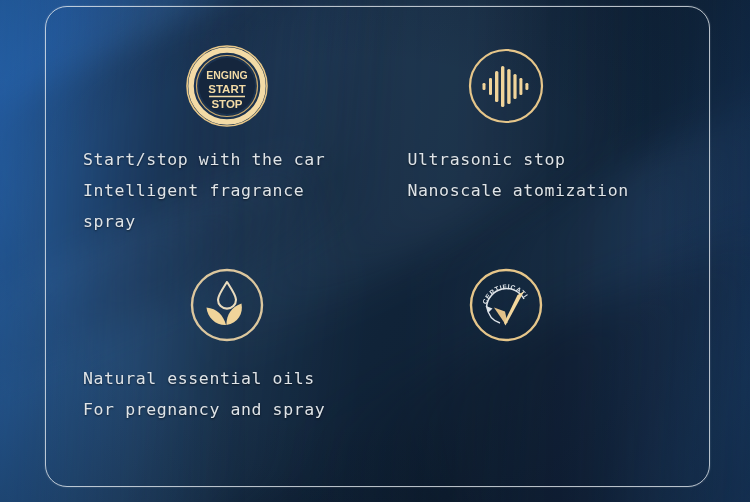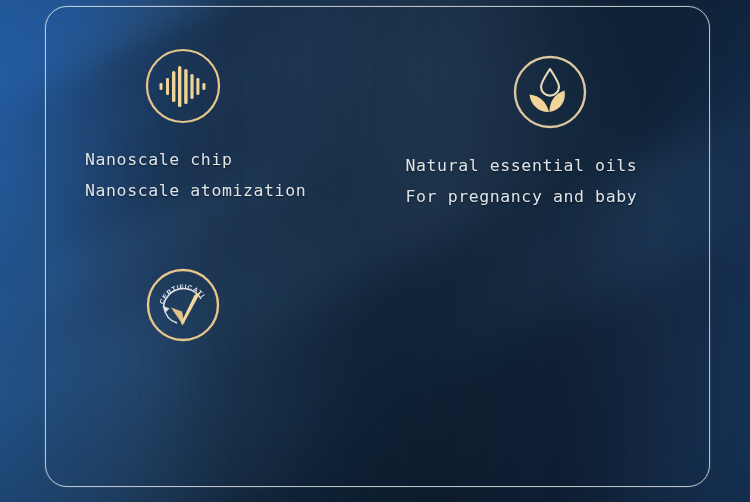--- a/index.html
+++ b/index.html
@@ -127,53 +127,70 @@
   <div class="bg-streak s5"></div>
   <div class="bg-streak s6"></div>
   <div class="bg-streak s7"></div>
   <div class="bg-streak s8"></div>
   <div class="vig"></div>
 
   <div class="panel"></div>
 
   <div class="grid">
 
+    <div class="cell">
+      <div class="icon-wrap">
+        <svg viewBox="0 0 84 84" width="84" height="84">
+          <circle cx="42" cy="42" r="40" fill="none" stroke="#e8c889" stroke-width="1.6"></circle>
+          <circle cx="42" cy="42" r="36" fill="none" stroke="#f3dba6" stroke-width="5.5"></circle>
+          <circle cx="42" cy="42" r="30.5" fill="none" stroke="#caa96d" stroke-width="1.2"></circle>
+          <circle cx="42" cy="42" r="28" fill="#15263d"></circle>
+          <text x="42" y="35" text-anchor="middle" fill="#f3dba6" font-family="'Liberation Sans',sans-serif" font-size="10.5" font-weight="bold">ENGING</text>
+          <text x="42" y="49" text-anchor="middle" fill="#f3dba6" font-family="'Liberation Sans',sans-serif" font-size="11.5" font-weight="bold">START</text>
+          <line x1="24" y1="52.5" x2="60" y2="52.5" stroke="#f3dba6" stroke-width="1.6"></line>
+          <text x="42" y="64" text-anchor="middle" fill="#f3dba6" font-family="'Liberation Sans',sans-serif" font-size="11.5" font-weight="bold">STOP</text>
+        </svg>
+      </div>
+      <div class="caption">Start/stop with the car
+Intelligent fragrance
+spray</div>
+    </div>
 
     <div class="cell cell-r">
       <div class="icon-wrap">
         <svg viewBox="0 0 84 84" width="84" height="84">
           <circle cx="42" cy="42" r="36" fill="none" stroke="#e6c68a" stroke-width="2.2"></circle>
           <g fill="#f0d49a">
             <rect x="18.5" y="39" width="3" height="7" rx="1.3"></rect>
             <rect x="25" y="34" width="3" height="17" rx="1.3"></rect>
             <rect x="31" y="27" width="3.4" height="31" rx="1.5"></rect>
             <rect x="37" y="22" width="3.4" height="41" rx="1.6"></rect>
             <rect x="43.2" y="25" width="3.4" height="35" rx="1.6"></rect>
             <rect x="49.4" y="30" width="3.2" height="25" rx="1.5"></rect>
             <rect x="55.4" y="34" width="3" height="17" rx="1.3"></rect>
             <rect x="61.4" y="39" width="3" height="7" rx="1.3"></rect>
           </g>
         </svg>
       </div>
-      <div class="caption">Nanoscale chip
+      <div class="caption">Ultrasonic stop
 Nanoscale atomization</div>
     </div>
 
     <div class="cell row2">
       <div class="icon-wrap">
         <svg viewBox="0 0 84 84" width="84" height="84">
           <circle cx="42" cy="42" r="35" fill="none" stroke="#dcc79e" stroke-width="2.4"></circle>
           <path d="M42 19 C36.5 27.5 33 32.5 33 36.8 C33 41.8 37 45.6 42 45.6
                    C47 45.6 51 41.8 51 36.8 C51 32.5 47.5 27.5 42 19 Z" fill="none" stroke="#eadcbe" stroke-width="2.1" stroke-linejoin="round"></path>
           <path d="M41.4 62 C41.4 52 46.5 43.5 56.5 40.5 C58.5 50.5 53 60 41.4 62 Z" fill="#f0d49a"></path>
           <path d="M41 62 C38.5 52.5 32 45.5 21.5 44.5 C22.5 55 31 62.5 41 62 Z" fill="#f0d49a"></path>
         </svg>
       </div>
       <div class="caption">Natural essential oils
-For pregnancy and baby</div>
+For pregnancy and spray</div>
     </div>
 
     <div class="cell cell-r row2">
       <div class="icon-wrap">
         <svg viewBox="0 0 84 84" width="84" height="84">
           <circle cx="42" cy="42" r="35" fill="none" stroke="#e6c68a" stroke-width="2.4"></circle>
           <defs>
             <path id="certArc" d="M22 46 A21 21 0 0 1 62 38" fill="none"></path>
           </defs>
           <path d="M22.5 44 A20 20 0 0 1 60 36" fill="none" stroke="#dfe4e8" stroke-width="1.5"></path>

